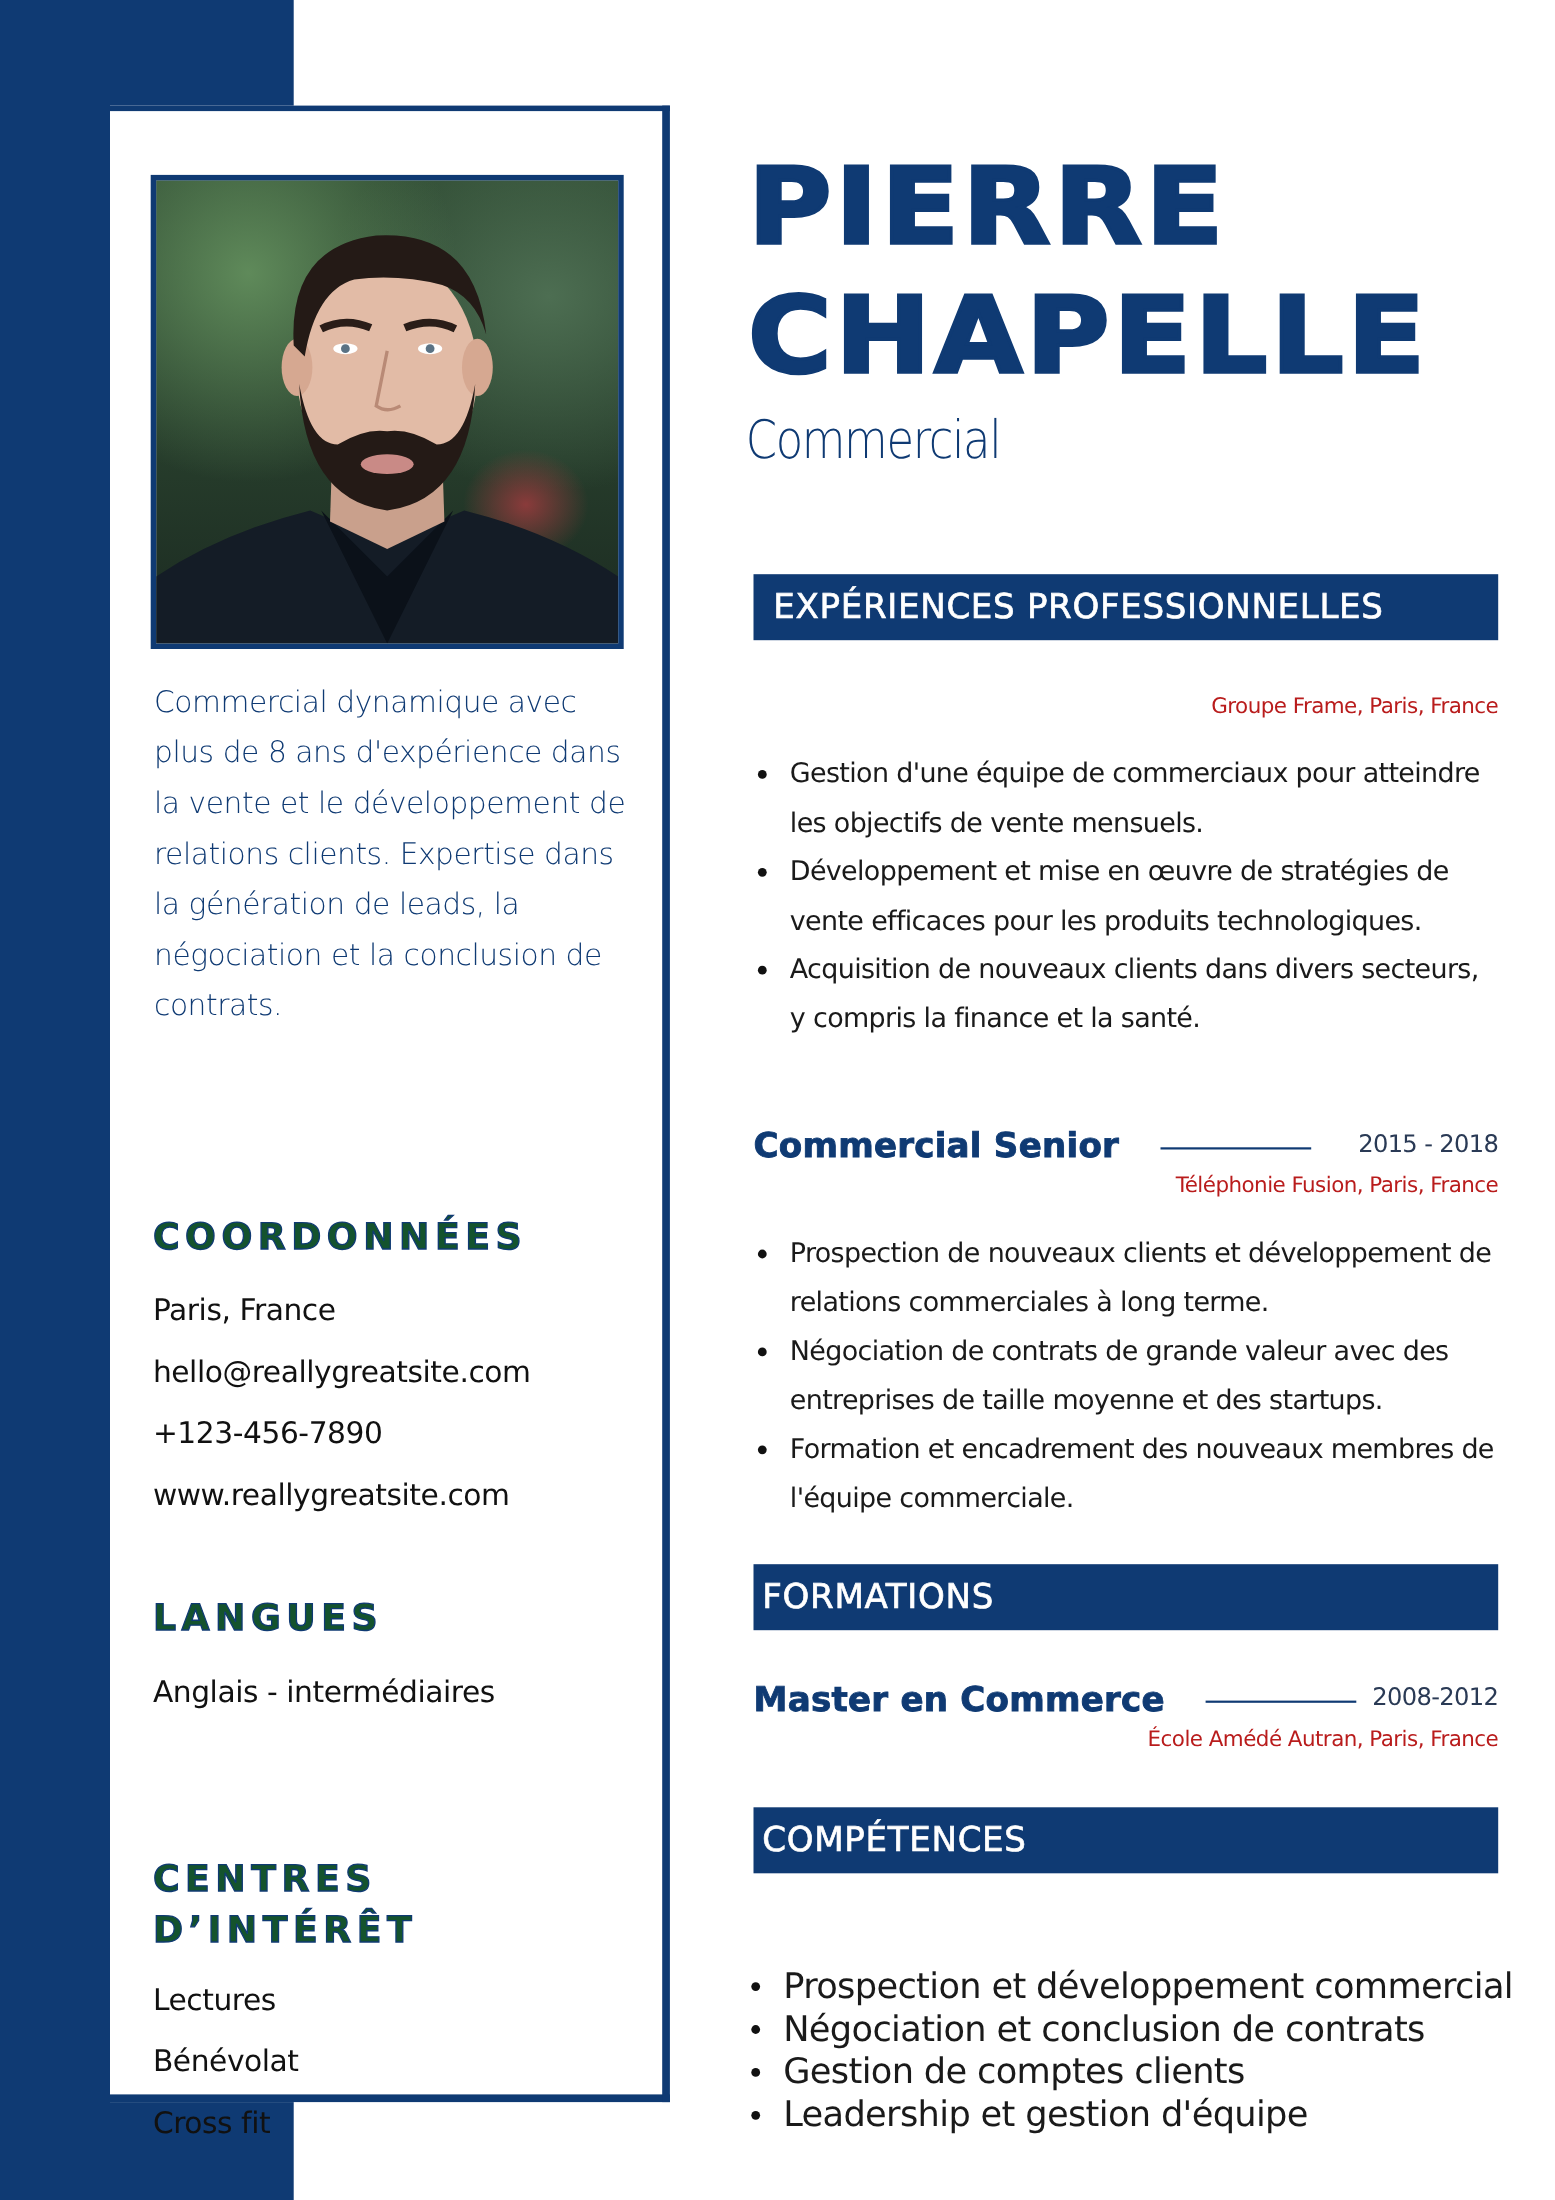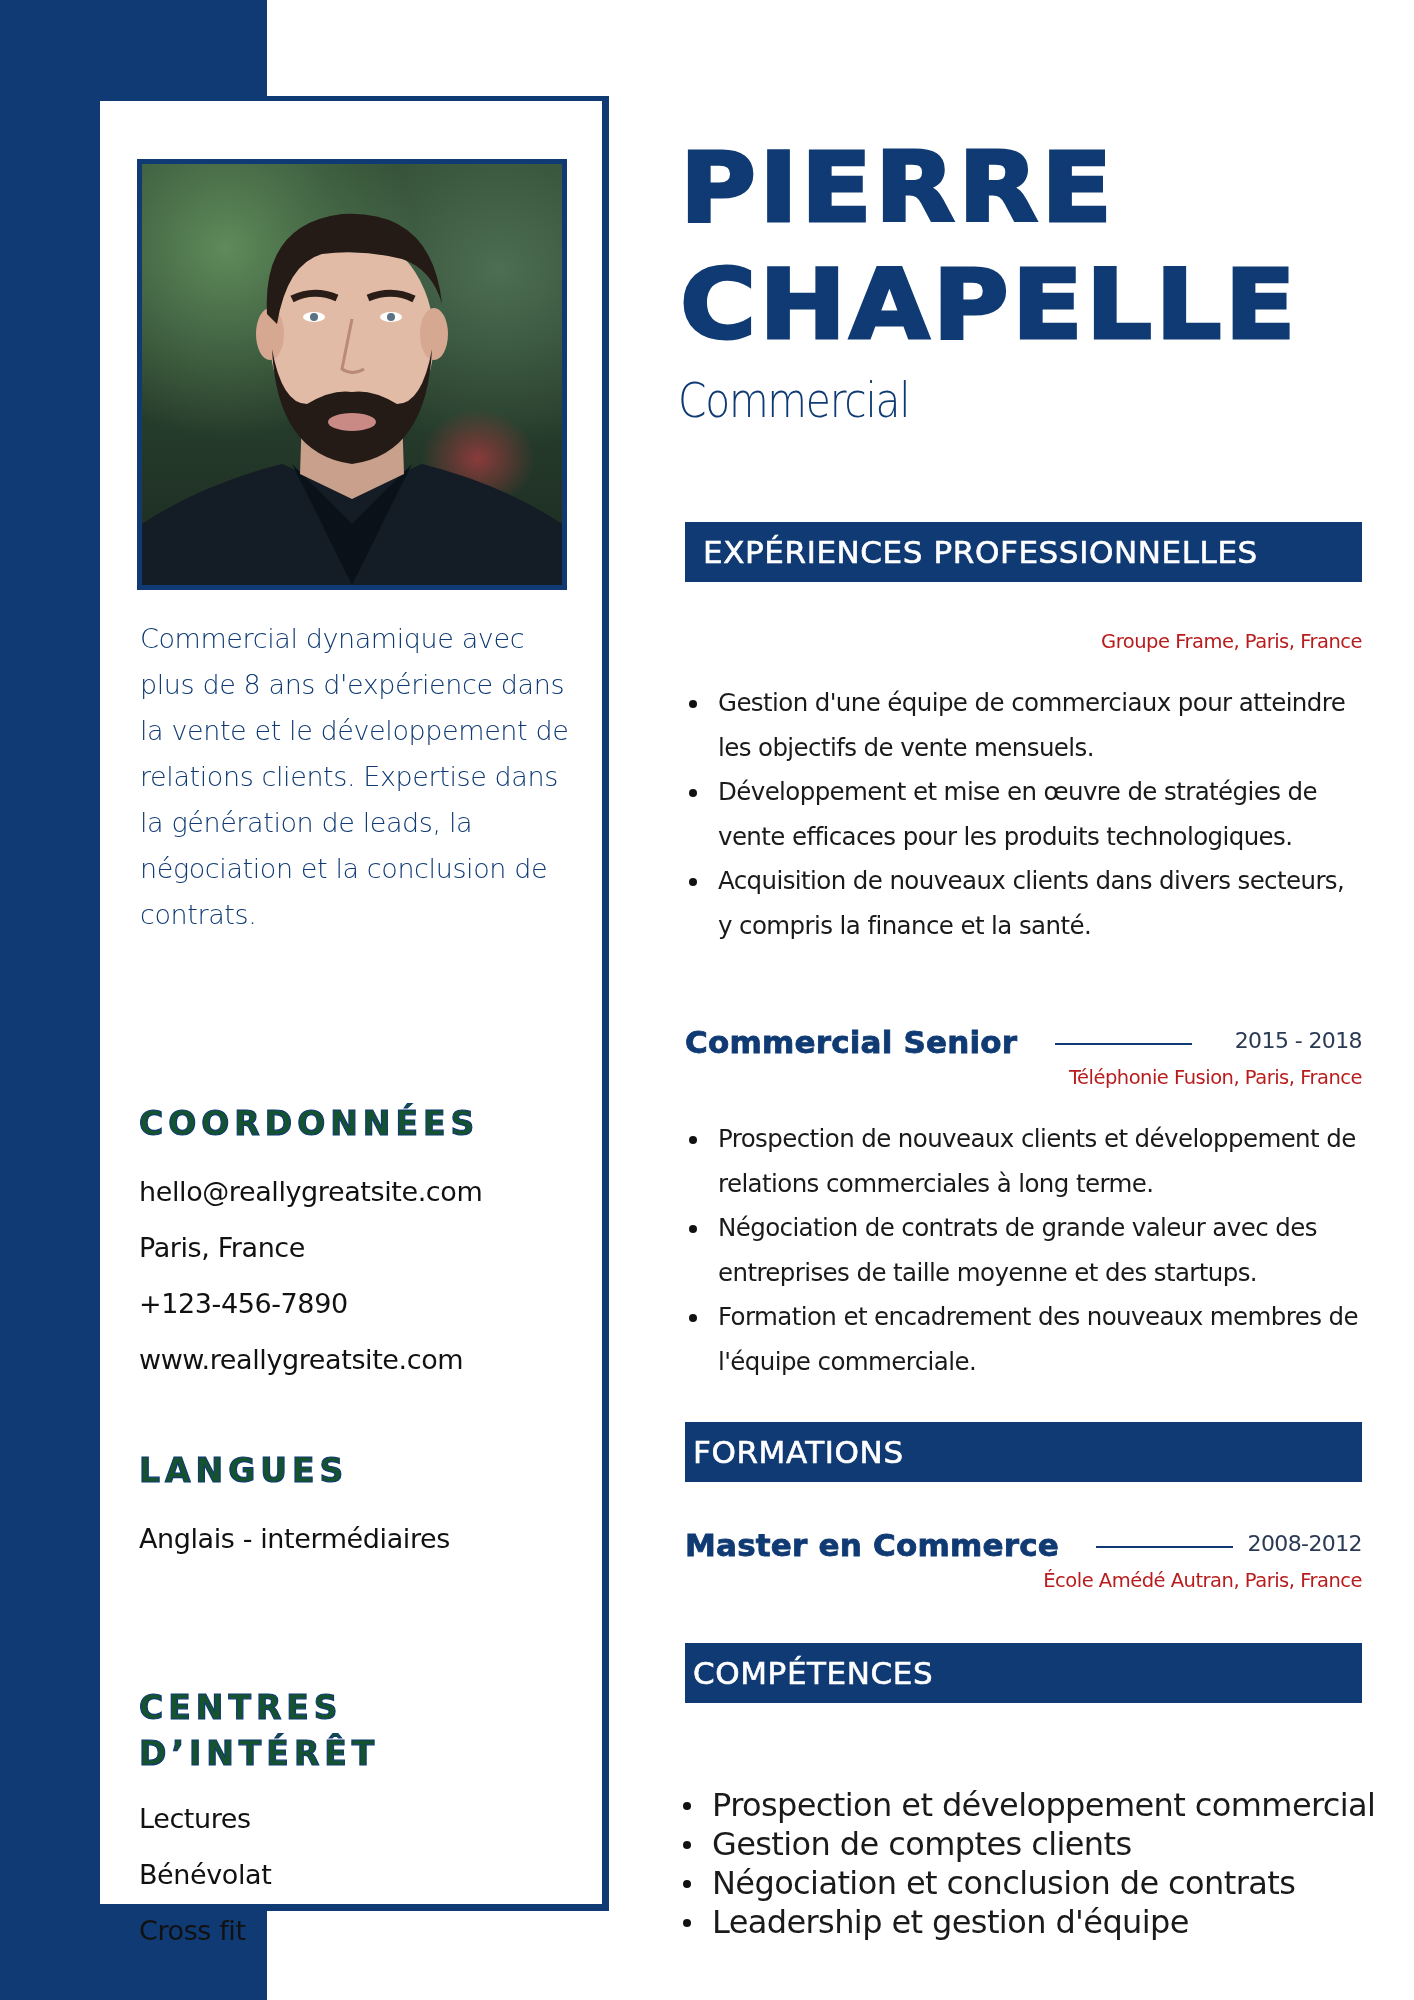--- a/index.html
+++ b/index.html
@@ -167,22 +167,22 @@
       <circle cx="249" cy="153" r="4" fill="#5a7284"></circle>
 
       <path d="M210 155 L200 205 Q210 212 222 205" stroke="#b98a76" stroke-width="3" fill="none"></path>
     </svg>
   </div>
 
   <div class="summary">Commercial dynamique avec plus de 8 ans d'expérience dans la vente et le développement de relations clients. Expertise dans la génération de leads, la négociation et la conclusion de contrats.</div>
 
   <div class="side-heading h-coord">COORDONNÉES</div>
   <ul class="side-list l-coord">
+    <li>Paris, France</li>
     <li>hello@reallygreatsite.com</li>
-    <li>Paris, France</li>
     <li>+123-456-7890</li>
     <li>www.reallygreatsite.com</li>
   </ul>
 
   <div class="side-heading h-lang">LANGUES</div>
   <ul class="side-list l-lang">
     <li>Anglais - intermédiaires</li>
   </ul>
 
   <div class="side-heading h-int">
@@ -235,16 +235,16 @@
     <span class="entry-line"></span>
     <span class="entry-date">2008-2012</span>
   </div>
   <div class="entry-sub">École Amédé Autran, Paris, France</div>
 </div>
 
 <div class="section-bar bar-comp">COMPÉTENCES</div>
 
 <ul class="skills">
   <li>Prospection et développement commercial</li>
+  <li>Négociation et conclusion de contrats</li>
   <li>Gestion de comptes clients</li>
-  <li>Négociation et conclusion de contrats</li>
   <li>Leadership et gestion d'équipe</li>
 </ul>
 
 </body></html>

